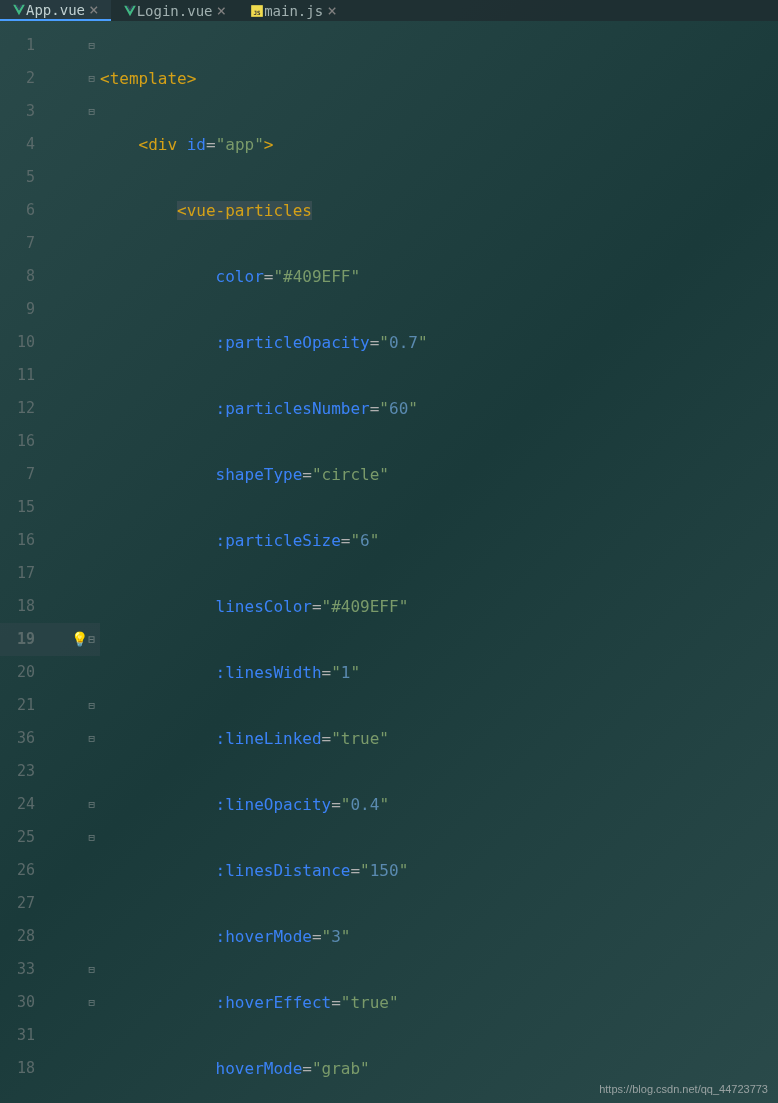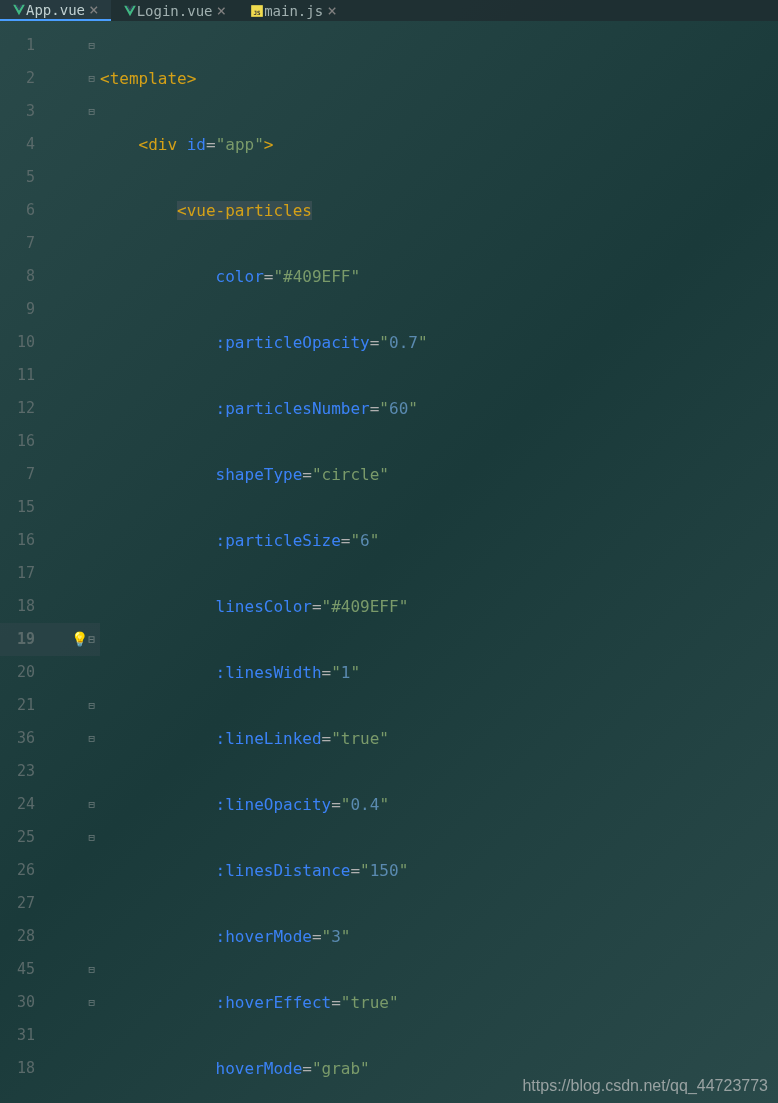--- a/index.html
+++ b/index.html
@@ -114,21 +114,21 @@
 .number { color: #5a8ab0; }
 .eq { color: #b0b0b0; }
 .highlight-tag {
   background: rgba(60, 80, 85, 0.8);
 }
 .watermark {
   position: absolute;
   bottom: 8px;
   right: 10px;
   color: rgba(200, 200, 200, 0.7);
-  font-size: 16px;
+  font-size: 11px;
   font-family: Arial, sans-serif;
 }
 </style>
 </head>
 <body>
 
 <div class="editor-container">
   <div class="tab-bar">
     <div class="tab active">
       <span class="vue-icon">
@@ -185,21 +185,21 @@
       <div class="gutter-line highlighted-line">19</div>
       <div class="gutter-line">20</div>
       <div class="gutter-line">21</div>
       <div class="gutter-line">36</div>
       <div class="gutter-line">23</div>
       <div class="gutter-line">24</div>
       <div class="gutter-line">25</div>
       <div class="gutter-line">26</div>
       <div class="gutter-line">27</div>
       <div class="gutter-line">28</div>
-      <div class="gutter-line">45</div>
+      <div class="gutter-line">33</div>
       <div class="gutter-line">30</div>
       <div class="gutter-line">31</div>
       <div class="gutter-line">18</div>
     </div>
 
     <div class="fold-column">
       <div class="fold-marker">
           <span class="fold-icon">⊟</span>
         </div>
       <div class="fold-marker">

